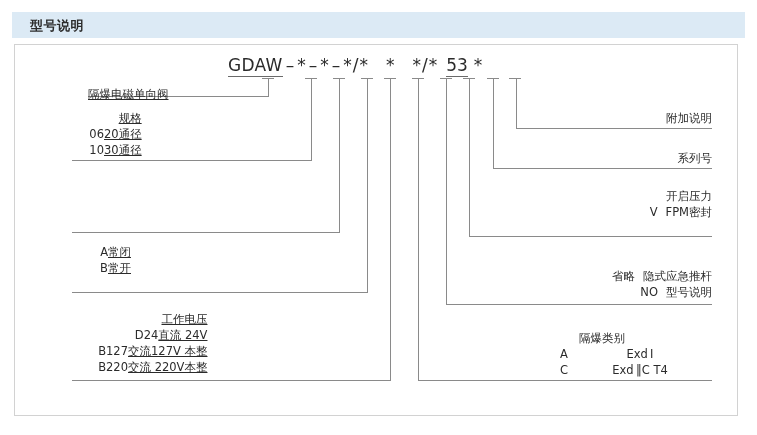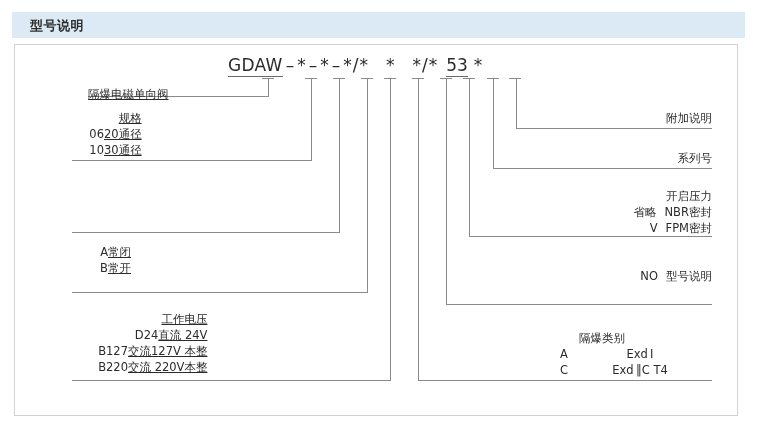--- a/index.html
+++ b/index.html
@@ -146,25 +146,25 @@
   <div class="lbl lbl-r" style="left:512px;top:110px;width:200px;">
     <span class="row">附加说明</span>
   </div>
 
   <div class="lbl lbl-r" style="left:512px;top:150px;width:200px;">
     <span class="row">系列号</span>
   </div>
 
   <div class="lbl lbl-r" style="left:492px;top:188px;width:220px;">
     <span class="row">开启压力</span>
-    <span class="row"><span class="k" style="margin-right:8px;">省略</span><span>NBR密封</span></span>
     <span class="row"><span class="k" style="margin-right:8px;">V</span><span>FPM密封</span></span>
   </div>
 
   <div class="lbl lbl-r" style="left:492px;top:268px;width:220px;">
+    <span class="row"><span class="k" style="margin-right:8px;">省略</span><span>隐式应急推杆</span></span>
     <span class="row"><span class="k" style="margin-right:8px;text-align:right;">NO</span><span>型号说明</span></span>
   </div>
 
   <div class="lbl lbl-r" style="left:492px;top:330px;width:220px;text-align:center;">
     <span class="row">隔爆类别</span>
     <span class="row"><span class="k" style="float:left;margin-left:68px;">A</span><span>Exd I</span></span>
     <span class="row"><span class="k" style="float:left;margin-left:68px;">C</span><span>Exd ‖C T4</span></span>
   </div>
 
 </div>

